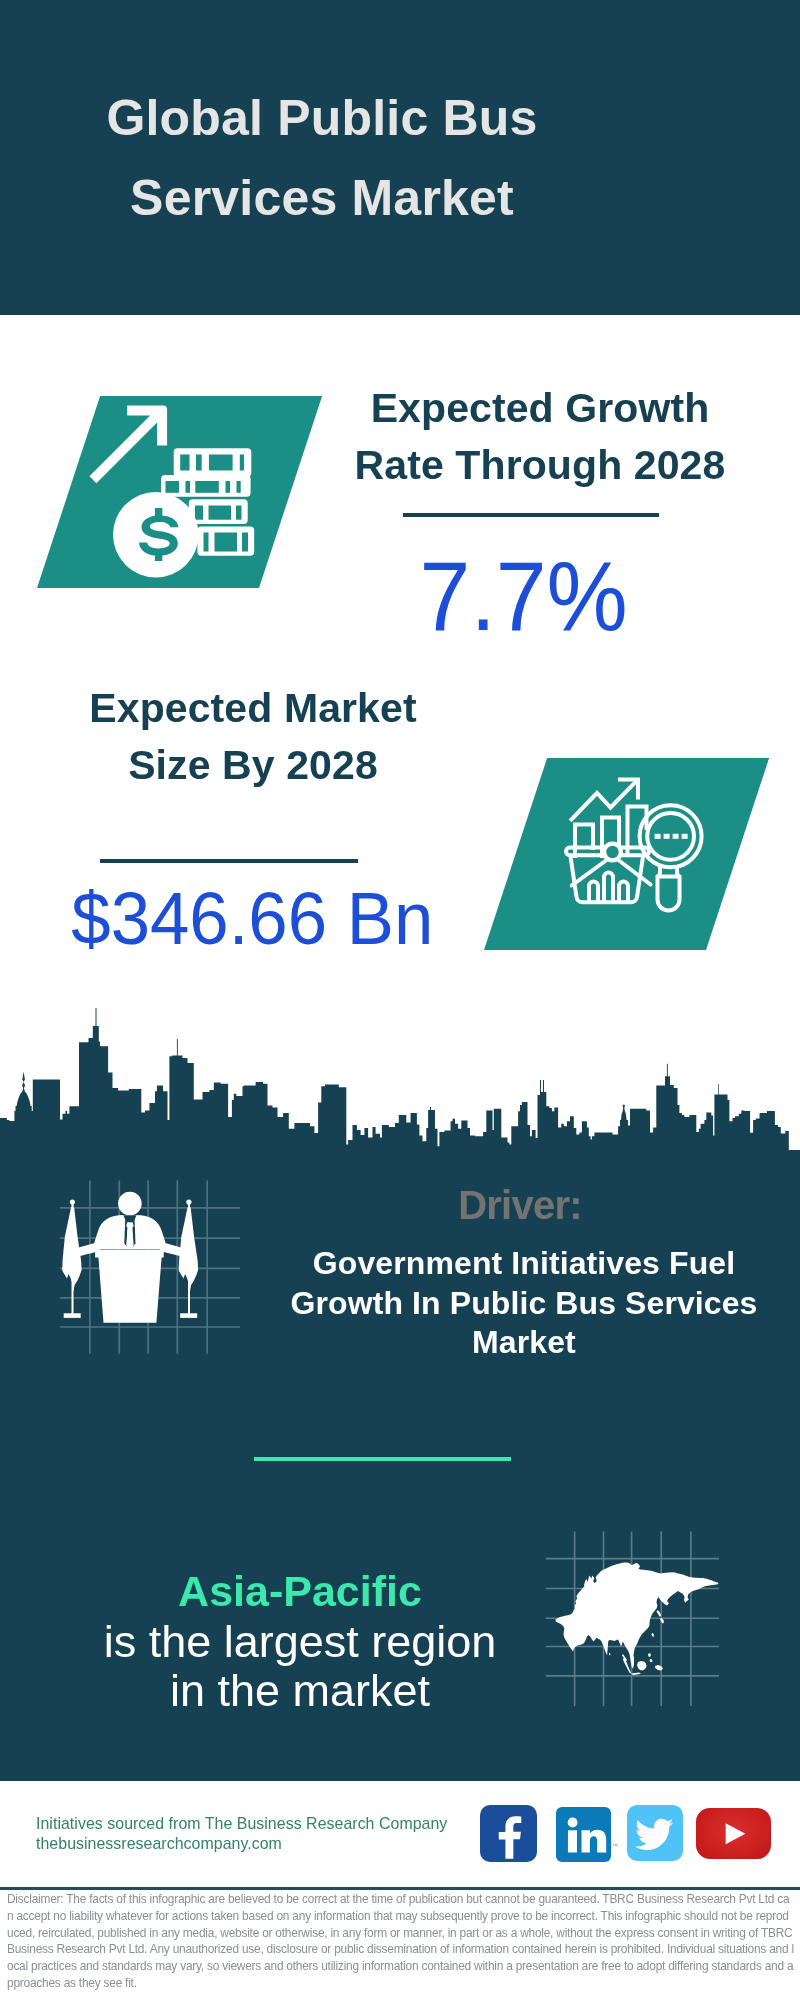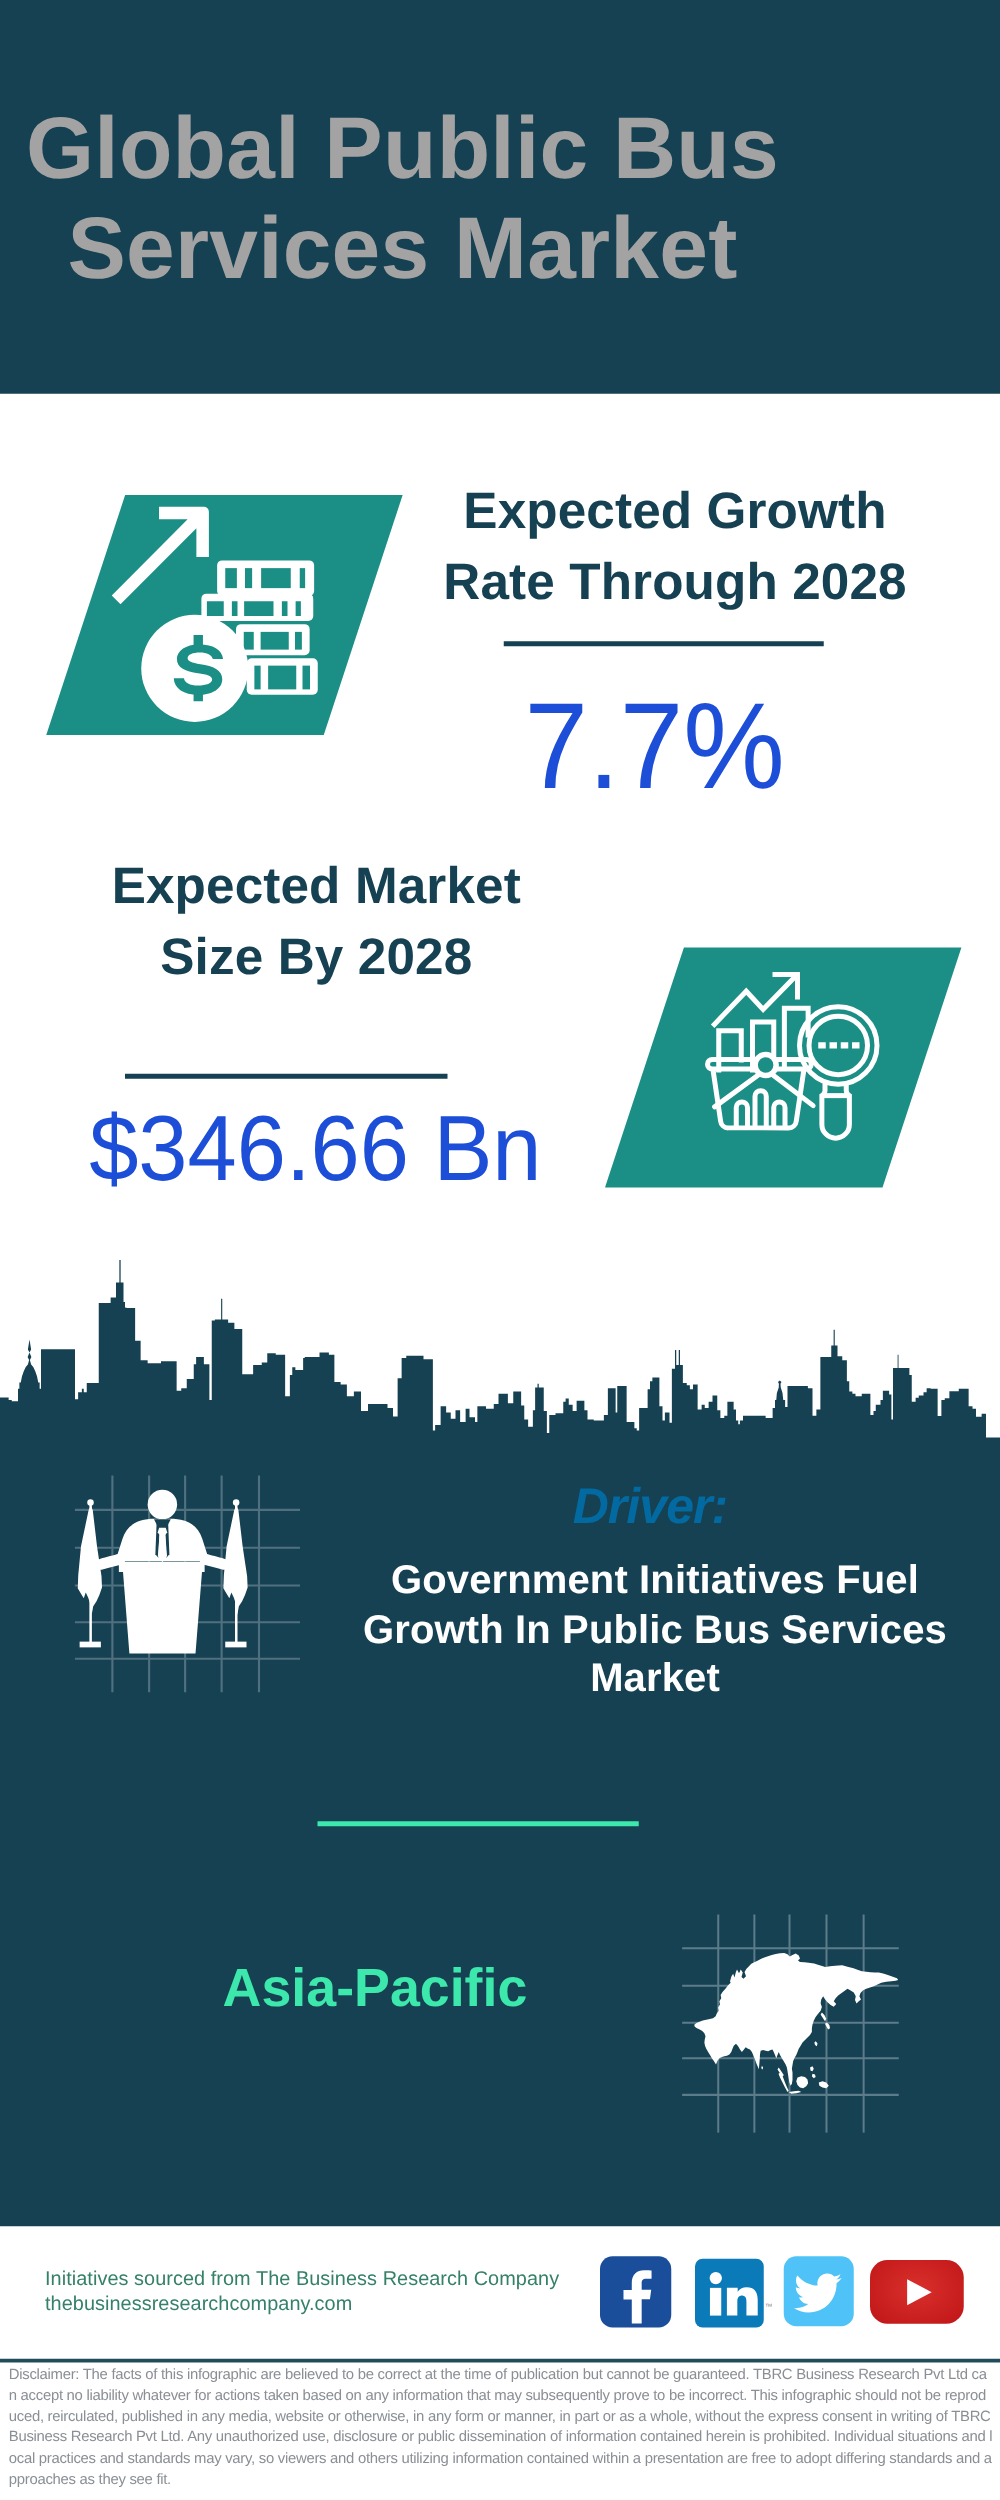--- a/index.html
+++ b/index.html
@@ -2,22 +2,22 @@
 <html><head>
 <meta charset="utf-8">
 <title>Global Public Bus Services Market</title>
 <style>
   html,body{margin:0;padding:0;}
   body{width:800px;height:2000px;background:#ffffff;font-family:"Liberation Sans",sans-serif;overflow:hidden;}
   .page{position:relative;width:800px;height:2000px;background:#fff;}
 
   
   .header{position:absolute;left:0;top:0;width:800px;height:315px;background:#164152;}
-  .header .title{position:absolute;left:0;top:78px;width:644px;text-align:center;color:#a3a3a3;
-        font-size:70px;font-weight:bold;line-height:80px;letter-spacing:0.2px;}
+  .header .title{position:absolute;left:0;top:78px;width:644px;text-align:center;color:#e5e5e5;
+        font-size:50px;font-weight:bold;line-height:80px;letter-spacing:0.2px;}
 
   
   .par{position:absolute;background:#1b8f86;}
   .stat-head{position:absolute;color:#164152;font-size:41px;font-weight:bold;line-height:56.5px;text-align:center;letter-spacing:0.1px;}
   .rule{position:absolute;height:4px;background:#164152;}
   .stat-val{position:absolute;color:#1d4ed8;font-weight:normal;text-align:center;line-height:1;}
   .stat-val>span{display:inline-block;transform-origin:center;}
 
 
   .par1{left:37px;top:396px;width:222px;height:192px;}
@@ -32,21 +32,21 @@
   .v1>span{transform:scaleX(0.932);}
   .sh2{left:53px;top:680px;width:400px;}
   .r2{left:99.5px;top:859px;width:258px;}
   .v2{left:52px;top:882px;width:400px;font-size:74px;}
   .v2>span{transform:scaleX(0.956);}
 
   
   .darkbody{position:absolute;left:0;top:1150px;width:800px;height:650px;background:#164152;}
   .skyline{position:absolute;left:0;top:1008px;width:800px;height:172px;}
 
-  .driver-label{position:absolute;color:#0369a1;font-weight:bold;text-align:center;font-style:italic;}
+  .driver-label{position:absolute;color:#737373;font-weight:bold;text-align:center;}
   .driver-text{position:absolute;color:#fff;font-weight:bold;text-align:center;}
   .green-rule{position:absolute;height:4px;background:#3ce8ab;}
 
   .region-wrap{position:absolute;text-align:center;color:#fff;}
   .region-name{color:#3ce8ab;font-size:34px;font-weight:bold;margin-top:28px;}
   .region-sub{font-size:32px;line-height:42px;}
 
 
   .icon-podium{position:absolute;left:50px;top:1175px;width:190px;height:180px;}
   .driver-label{left:320px;top:1183px;width:400px;font-size:40px;line-height:44px;letter-spacing:-0.75px;}
@@ -242,20 +242,24 @@
   <div class="driver-label">Driver:</div>
   <div class="driver-text">
     <span>Government Initiatives Fuel</span><br>
     <span>Growth In Public Bus Services</span><br>
     <span>Market</span>
   </div>
   <div class="green-rule"></div>
 
   <div class="region-wrap">
     <div class="region-name">Asia-Pacific</div>
+    <div class="region-sub">
+      <span>is the largest region</span><br>
+      <span>in the market</span>
+    </div>
   </div>
   <svg class="map-grid" viewBox="0 0 185 185">
     <g stroke="#5d7c8a" stroke-width="1.6" fill="none">
       <line x1="34.6" y1="6.6" x2="34.6" y2="181.1"></line>
         <line x1="63.5" y1="6.6" x2="63.5" y2="181.1"></line>
       <line x1="91.6" y1="6.6" x2="91.6" y2="181.1"></line>
         <line x1="121.2" y1="6.6" x2="121.2" y2="181.1"></line>
       <line x1="150.9" y1="6.6" x2="150.9" y2="181.1"></line>
       <line x1="5.7" y1="33.6" x2="179" y2="33.6"></line>
         <line x1="5.7" y1="63.5" x2="179" y2="63.5"></line>

